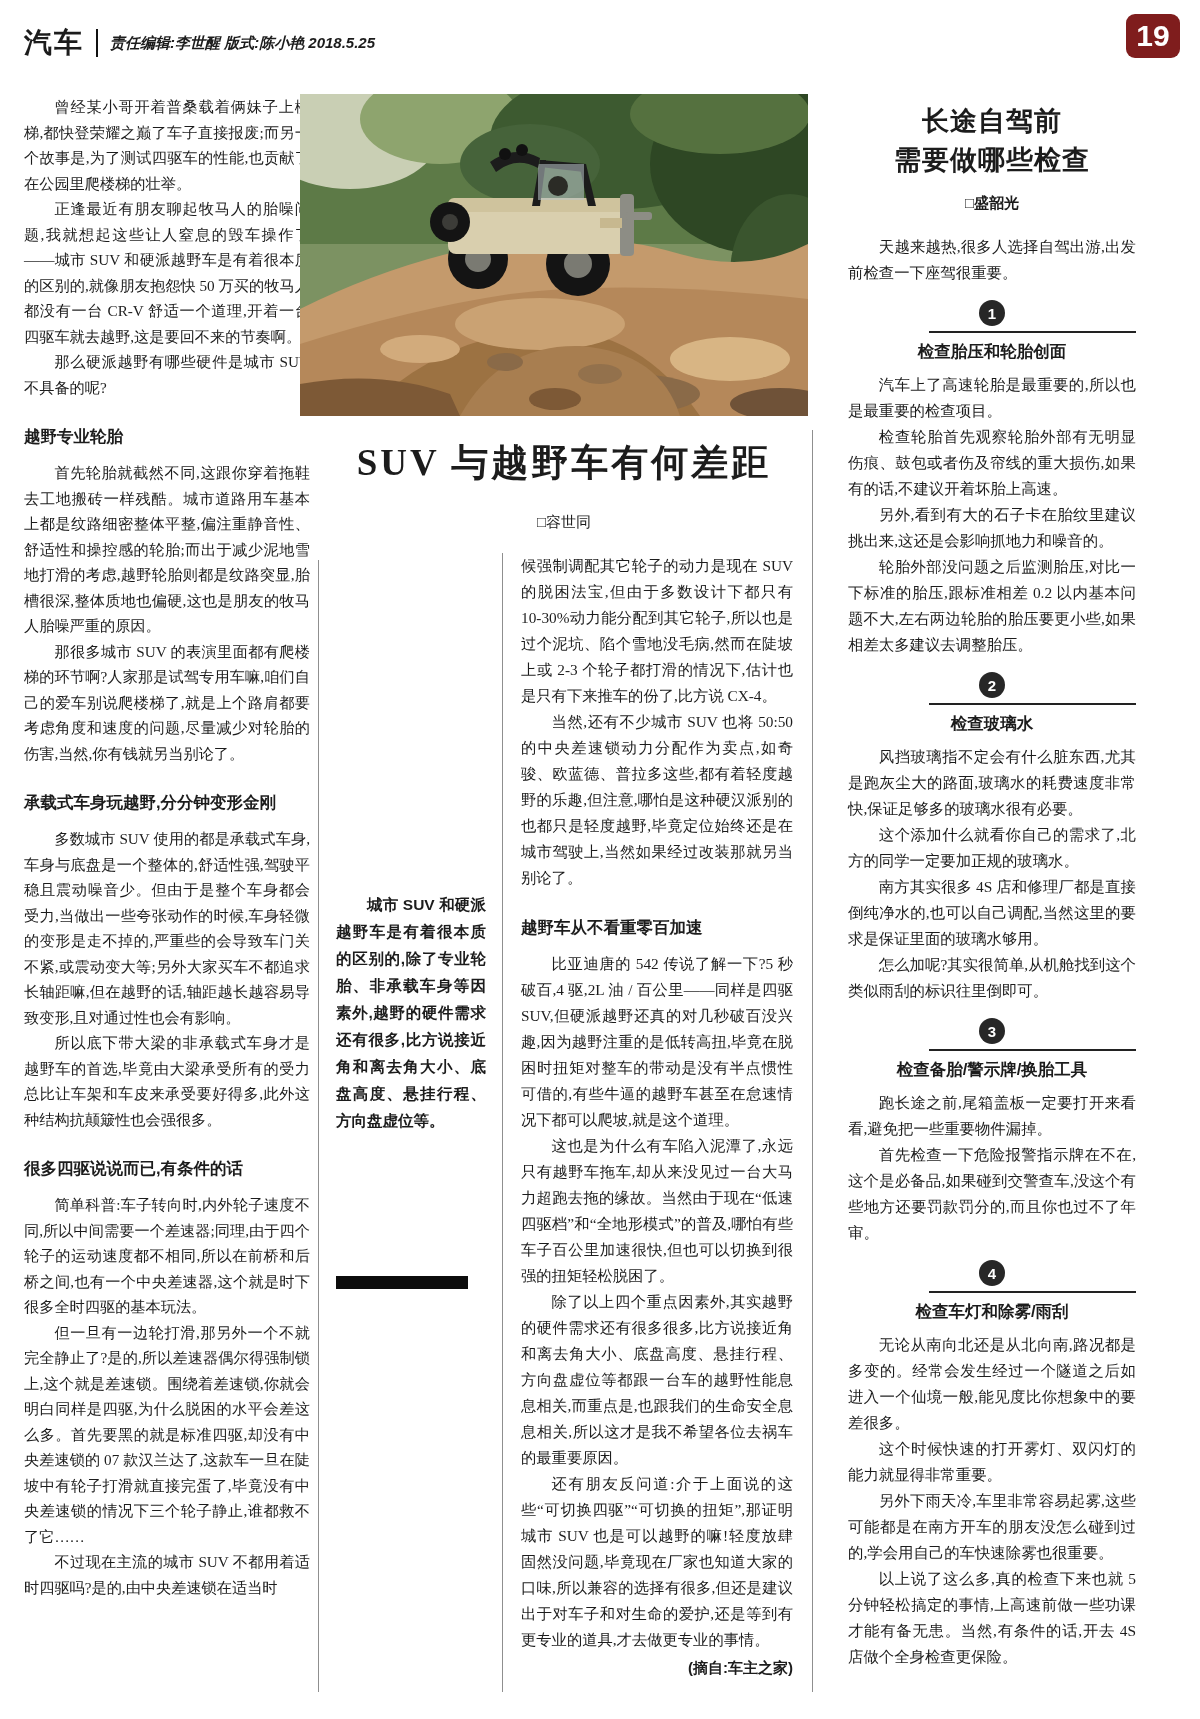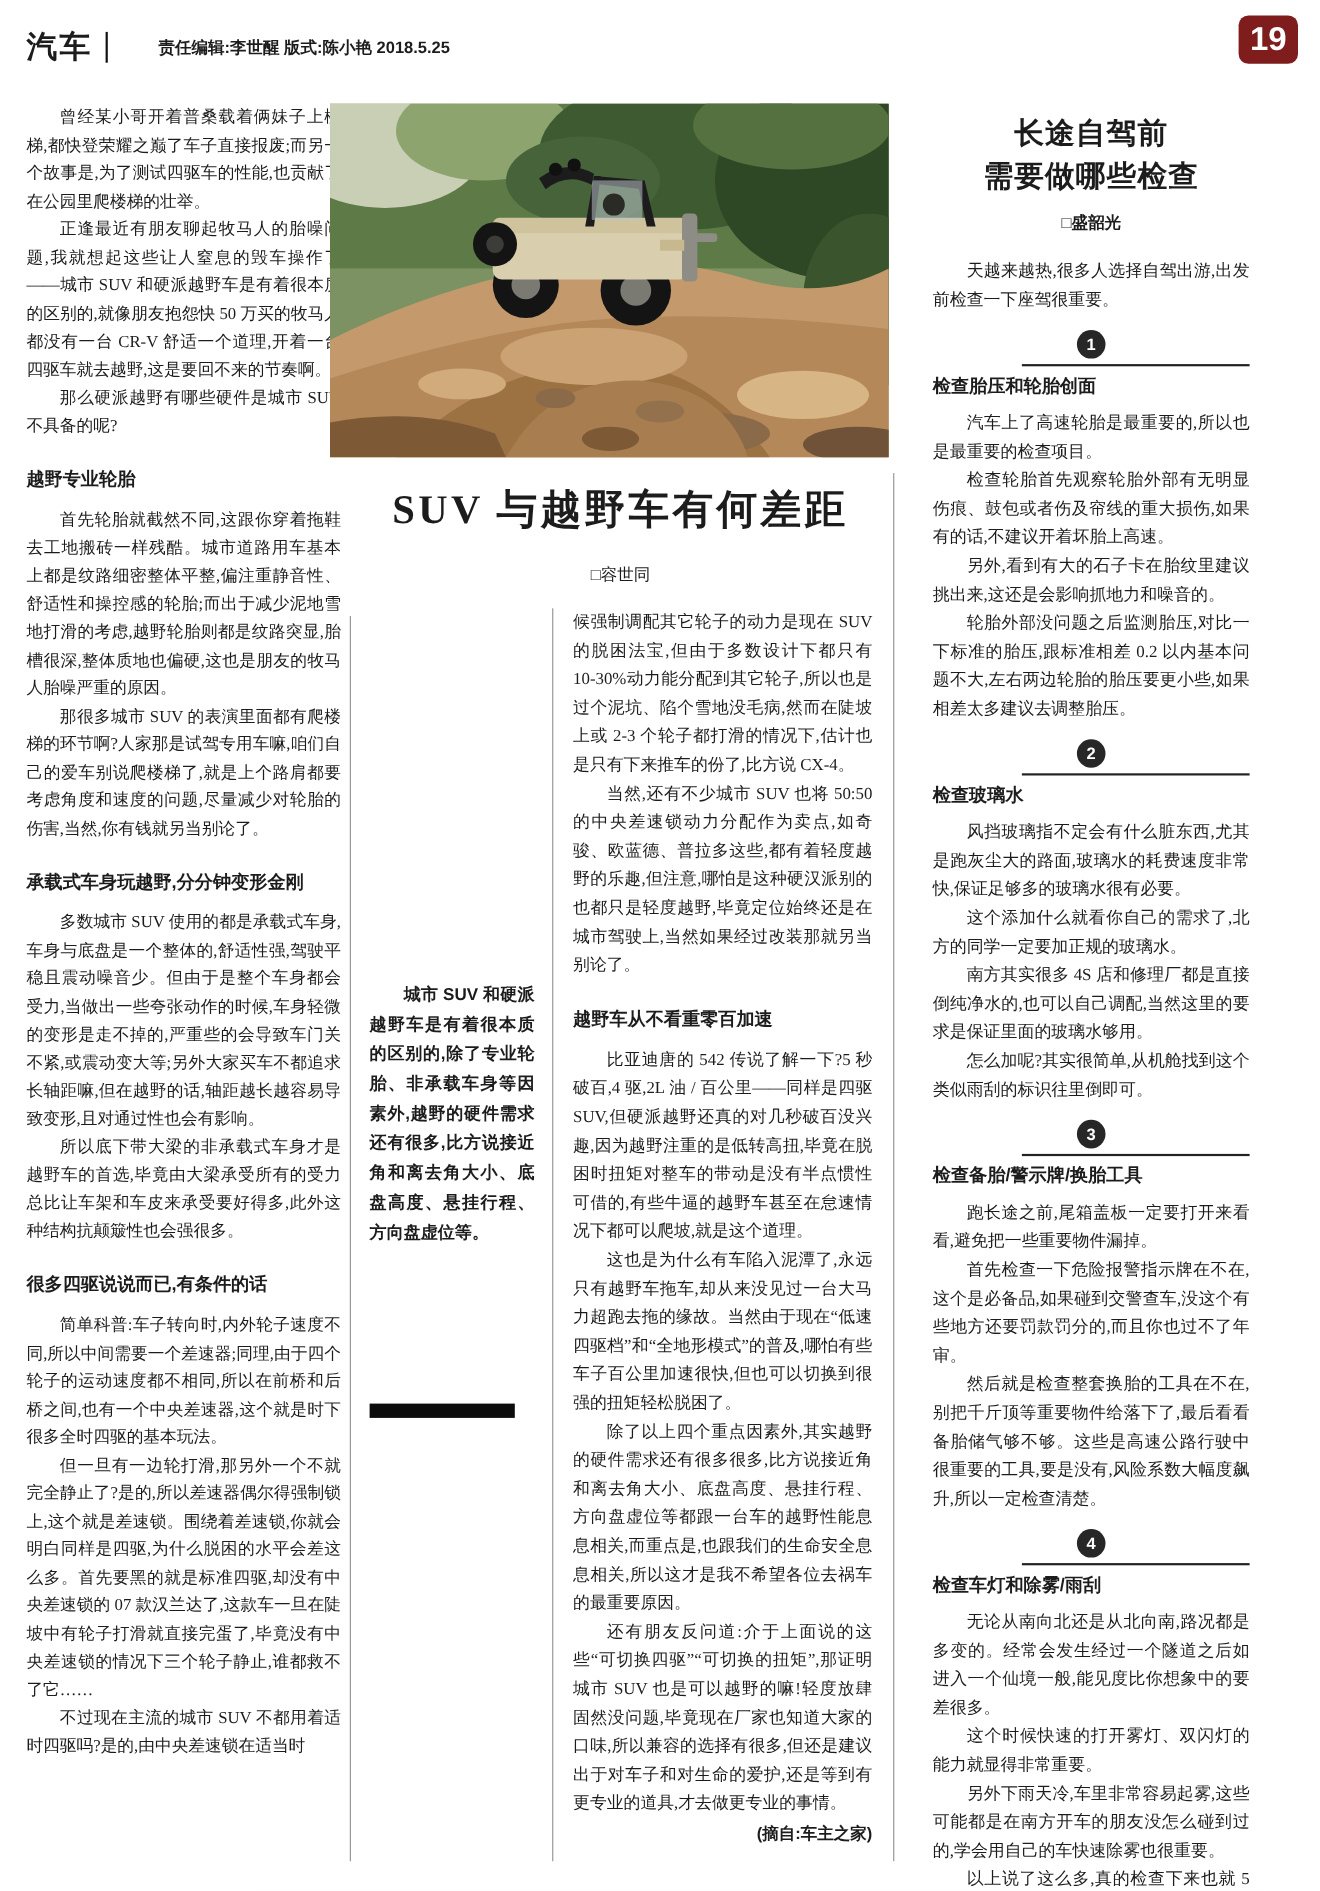--- a/index.html
+++ b/index.html
@@ -2,21 +2,21 @@
 <html><head>
 <meta charset="utf-8">
 <style>
   html,body{margin:0;padding:0;background:#e8e8e8;}
   .page{position:relative;width:1200px;height:1719px;background:#ffffff;margin:0 auto;
         overflow:hidden;font-family:"Liberation Serif",serif;color:#1c1c1c;}
   
   .masthead{position:absolute;left:24px;top:24px;display:flex;align-items:center;gap:12px;}
   .section-name{font-family:"Liberation Sans",sans-serif;font-weight:bold;font-size:28px;letter-spacing:2px;}
   .mast-divider{width:2px;height:28px;background:#111;}
-  .credits{font-family:"Liberation Sans",sans-serif;font-weight:bold;font-size:15px;margin-left:34px;}
+  .credits{font-family:"Liberation Sans",sans-serif;font-weight:bold;font-style:italic;font-size:15px;}
   .page-badge{position:absolute;right:20px;top:14px;width:54px;height:44px;background:#7f1d1d;
         border-radius:9px;color:#fff;display:flex;align-items:center;justify-content:center;
         font:bold 30px "Liberation Sans",sans-serif;}
   
   .col-left{position:absolute;left:24px;top:94px;width:286px;font-size:15.2px;line-height:25.5px;text-align:justify;}
   .para{margin:0;text-indent:2em;}
   .para.noindent{text-indent:0;}
   .subhead{font-family:"Liberation Sans",sans-serif;font-size:16.5px;margin:24px 0 12px;line-height:24px;}
   
   .photo{position:absolute;left:300px;top:94px;width:508px;height:322px;overflow:hidden;}
@@ -38,21 +38,21 @@
   #rule-3{left:812px;top:430px;height:1262px;}
   
   .col-right{position:absolute;left:848px;top:102px;width:288px;font-size:15.4px;line-height:26px;text-align:justify;}
   .r-title{margin:0;font-family:"Liberation Serif",serif;font-weight:bold;font-size:27px;line-height:39px;text-align:center;letter-spacing:1px;}
   .r-byline{text-align:center;font-family:"Liberation Sans",sans-serif;font-weight:bold;font-size:15px;margin:10px 0 18px;}
   .sec{margin-top:4px;}
   .sec-num{width:26px;height:26px;border-radius:50%;background:#272727;color:#fff;margin:14px auto 5px;
         display:flex;align-items:center;justify-content:center;
         font:bold 15px "Liberation Sans",sans-serif;}
   .sec-line{border-top:2px solid #222;width:72%;margin:0 0 7px auto;}
-  .sec-title{margin:0 0 10px;font-family:"Liberation Sans",sans-serif;font-size:16.5px;text-align:left;line-height:22px;}
+  .sec-title{margin:0 0 10px;font-family:"Liberation Sans",sans-serif;font-size:16.5px;text-align:center;line-height:22px;}
 </style>
 </head>
 <body>
 
 <div class="page">
 
   <div class="masthead">
     <div class="section-name">汽车</div>
     <div class="mast-divider"></div>
     <div class="credits">责任编辑:李世醒  版式:陈小艳  2018.5.25</div>
@@ -176,21 +176,20 @@
           <p class="para">这个添加什么就看你自己的需求了,北方的同学一定要加正规的玻璃水。</p>
           <p class="para">南方其实很多 4S 店和修理厂都是直接倒纯净水的,也可以自己调配,当然这里的要求是保证里面的玻璃水够用。</p>
           <p class="para">怎么加呢?其实很简单,从机舱找到这个类似雨刮的标识往里倒即可。</p>
         </section>
         <section class="sec">
           <div class="sec-num">3</div>
           <div class="sec-line"></div>
           <h3 class="sec-title">检查备胎/警示牌/换胎工具</h3>
           <p class="para">跑长途之前,尾箱盖板一定要打开来看看,避免把一些重要物件漏掉。</p>
           <p class="para">首先检查一下危险报警指示牌在不在,这个是必备品,如果碰到交警查车,没这个有些地方还要罚款罚分的,而且你也过不了年审。</p>
-          <p class="para">然后就是检查整套换胎的工具在不在,别把千斤顶等重要物件给落下了,最后看看备胎储气够不够。这些是高速公路行驶中很重要的工具,要是没有,风险系数大幅度飙升,所以一定检查清楚。</p>
         </section>
         <section class="sec">
           <div class="sec-num">4</div>
           <div class="sec-line"></div>
           <h3 class="sec-title">检查车灯和除雾/雨刮</h3>
           <p class="para">无论从南向北还是从北向南,路况都是多变的。经常会发生经过一个隧道之后如进入一个仙境一般,能见度比你想象中的要差很多。</p>
           <p class="para">这个时候快速的打开雾灯、双闪灯的能力就显得非常重要。</p>
           <p class="para">另外下雨天冷,车里非常容易起雾,这些可能都是在南方开车的朋友没怎么碰到过的,学会用自己的车快速除雾也很重要。</p>
           <p class="para">以上说了这么多,真的检查下来也就 5 分钟轻松搞定的事情,上高速前做一些功课才能有备无患。当然,有条件的话,开去 4S 店做个全身检查更保险。</p>
         </section>

